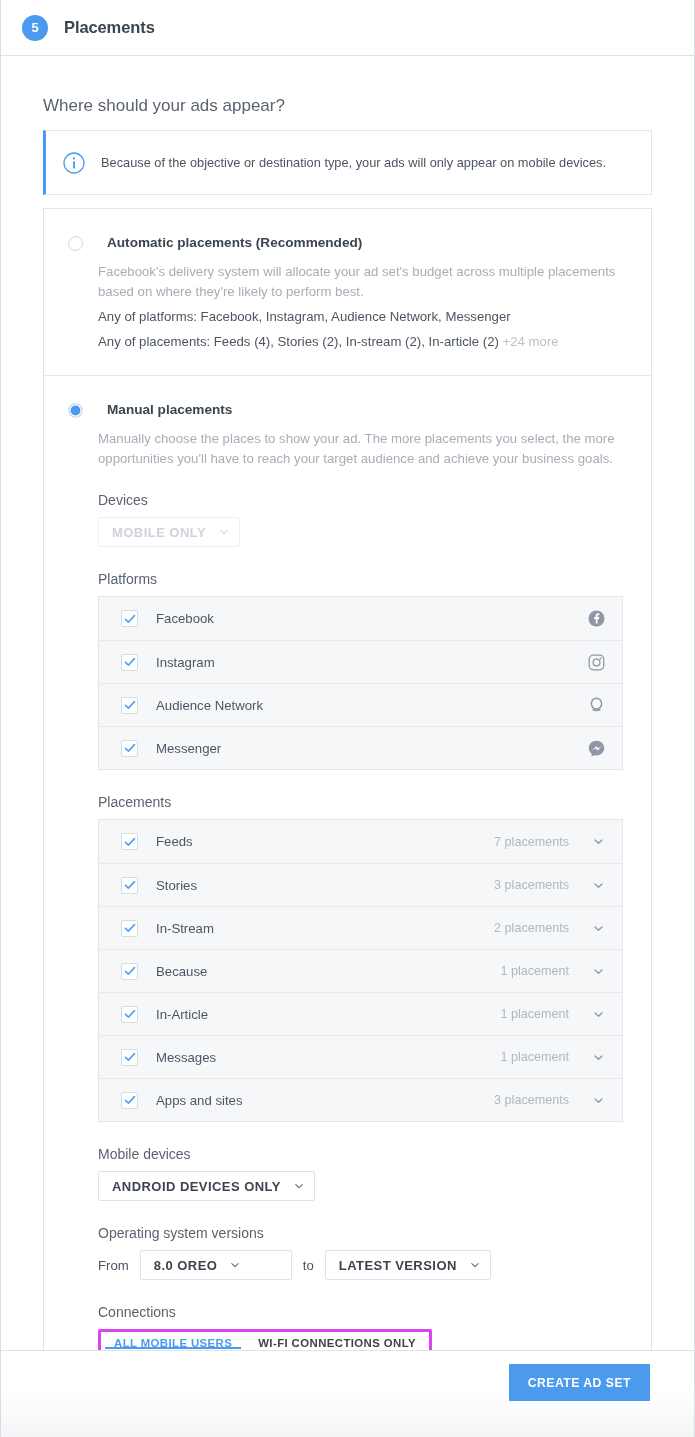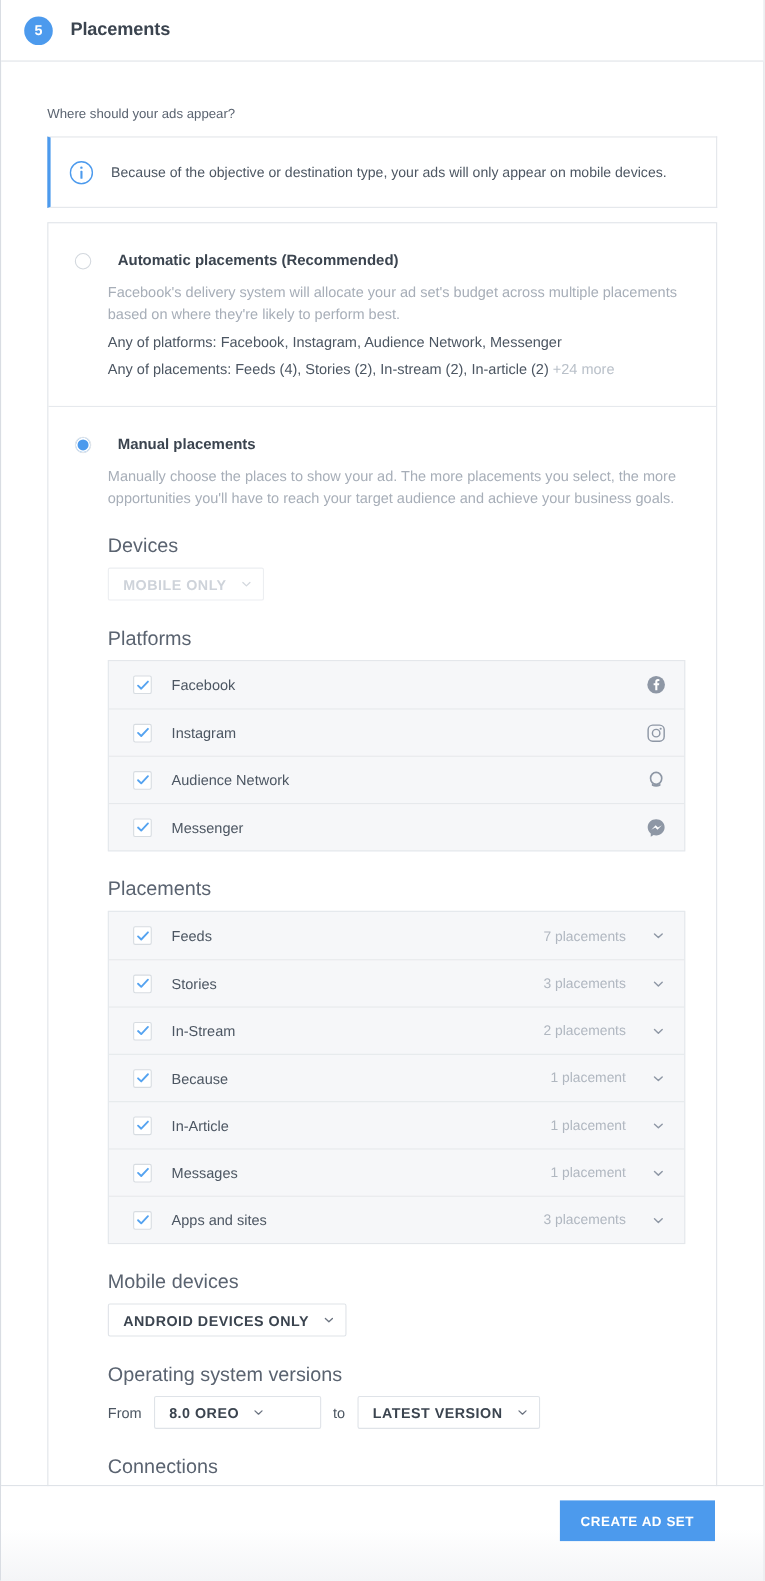--- a/index.html
+++ b/index.html
@@ -51,21 +51,21 @@
     font-weight: bold;
     color: #3b444f;
     letter-spacing: -0.1px;
   }
 
   
   .body-wrap {
     padding: 0 42px;
   }
   .section-question {
-    font-size: 12px;
+    font-size: 17px;
     color: #5a6370;
     padding: 40px 0 14px 0;
   }
 
   
   .info-banner {
     display: flex;
     align-items: center;
     border: 1px solid #e3e6ea;
     border-left: 3px solid #4c9aed;
@@ -131,21 +131,21 @@
     font-size: 13.2px;
     color: #4c5662;
     line-height: 19px;
     margin-top: 6px;
   }
   .more-link { color: #b9c0c9; }
 
   
   .sub-group { margin-top: 24px; }
   .sub-label {
-    font-size: 18px;
+    font-size: 14px;
     color: #5a6370;
     margin-bottom: 9px;
   }
 
   
   .dropdown {
     display: inline-flex;
     align-items: center;
     height: 30px;
     border: 1px solid #dfe3e8;

